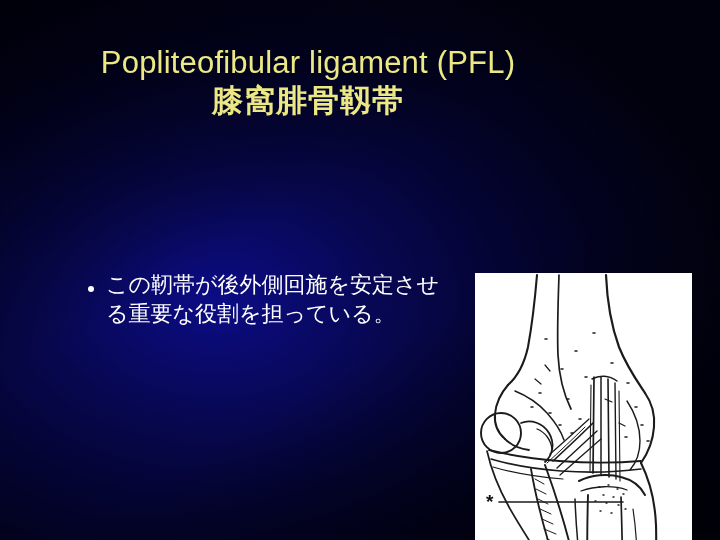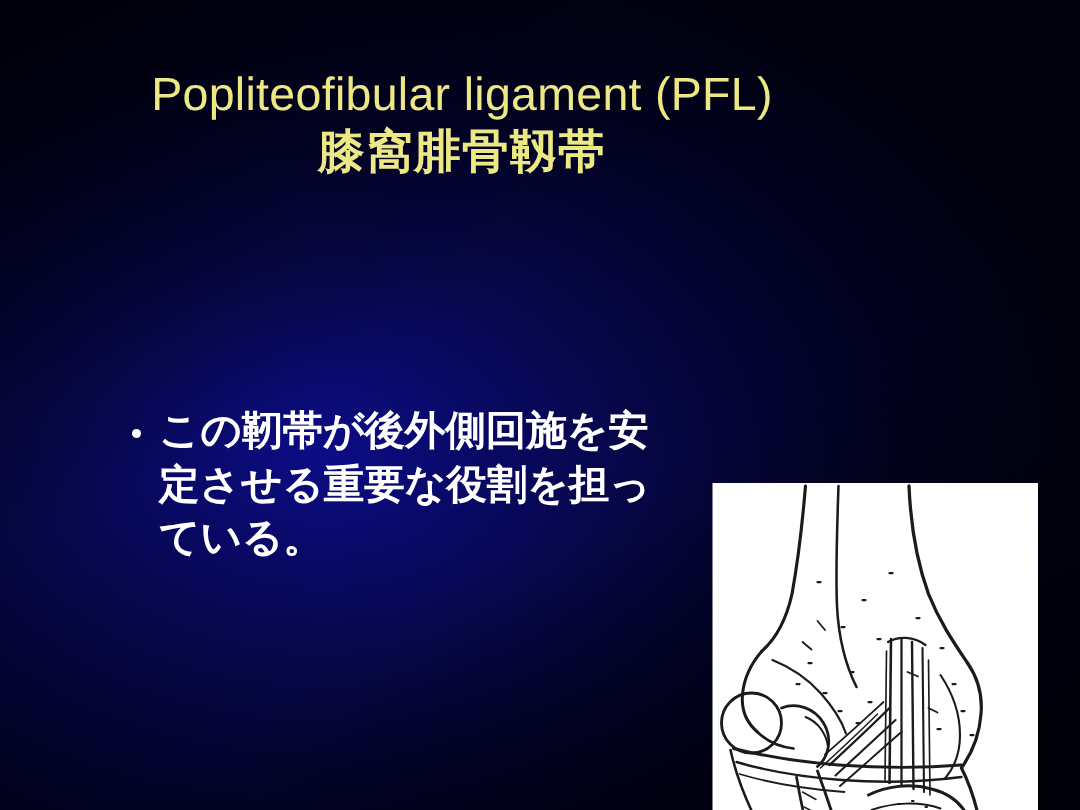--- a/index.html
+++ b/index.html
@@ -65,23 +65,23 @@
   .bullet-dot {
     width: 6px;
     height: 6px;
     border-radius: 50%;
     background: #ffffff;
     margin: 16px 12px 0 4px;
     flex: 0 0 auto;
   }
   .bullet-text {
     color: #ffffff;
-    font-size: 27px;
+    font-size: 22px;
     line-height: 1.32;
-    font-weight: 700;
+    font-weight: 400;
     letter-spacing: 0px;
     width: 352px;
   }
 
   
   .illustration {
     position: absolute;
     left: 475px;
     top: 143px;
     width: 217px;

